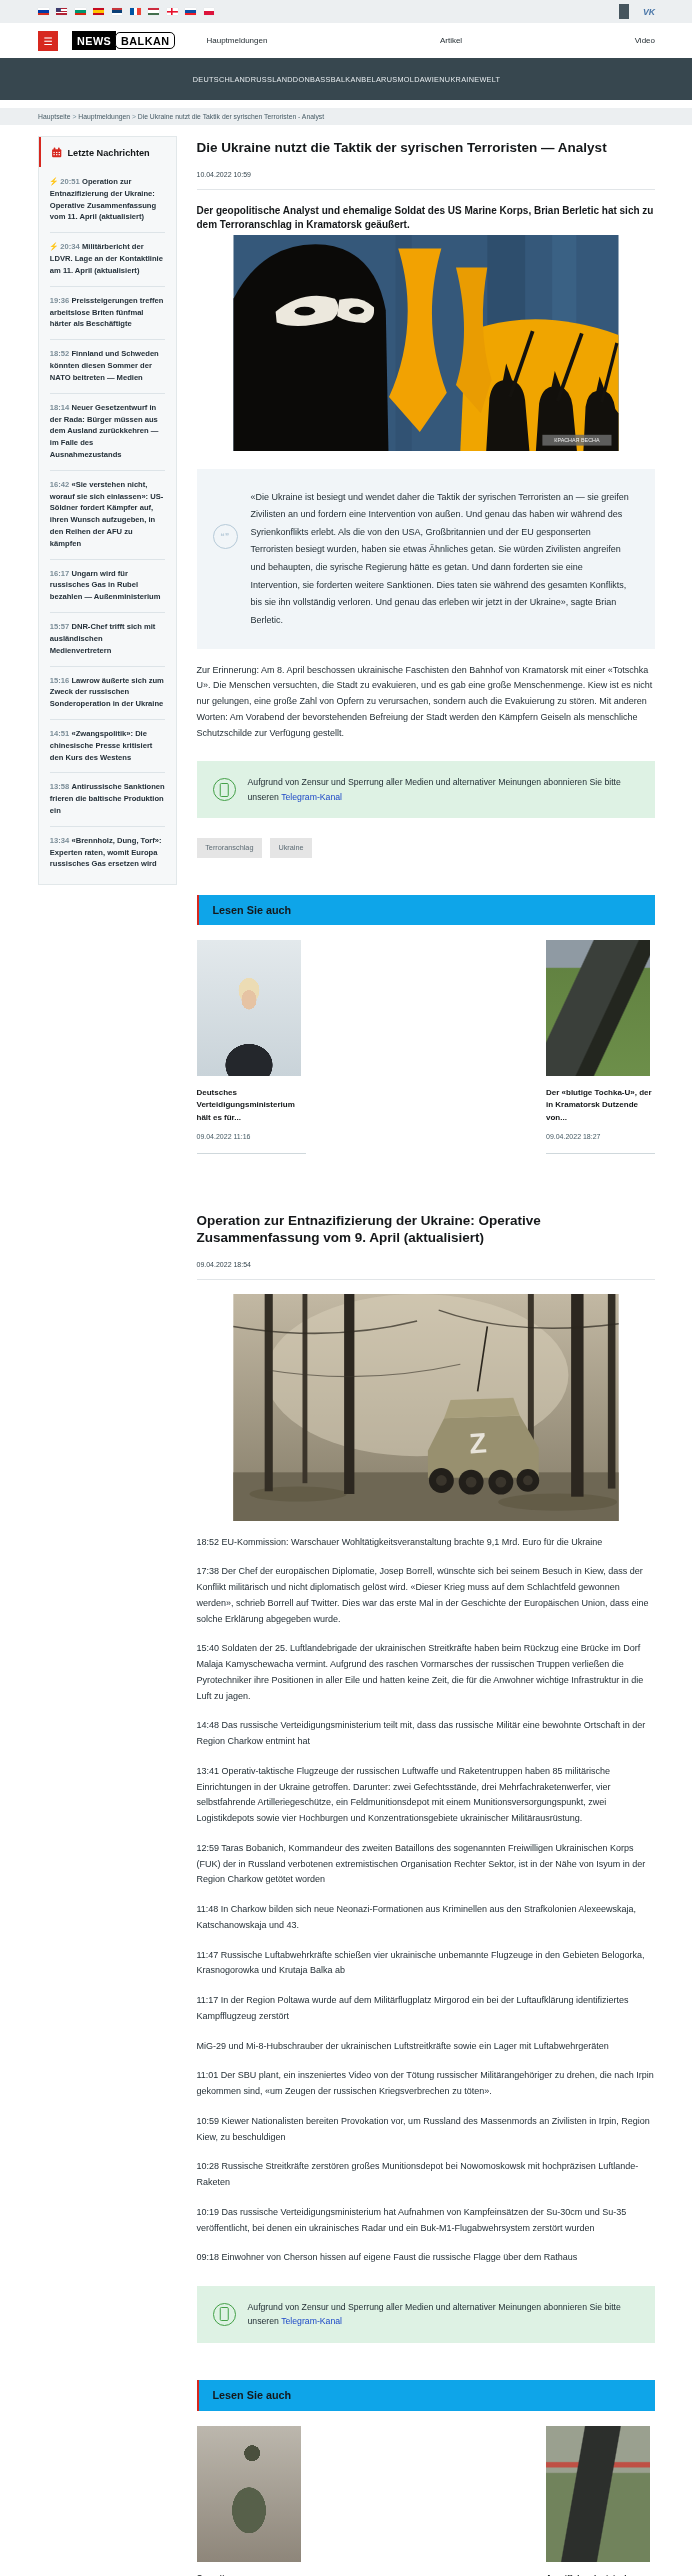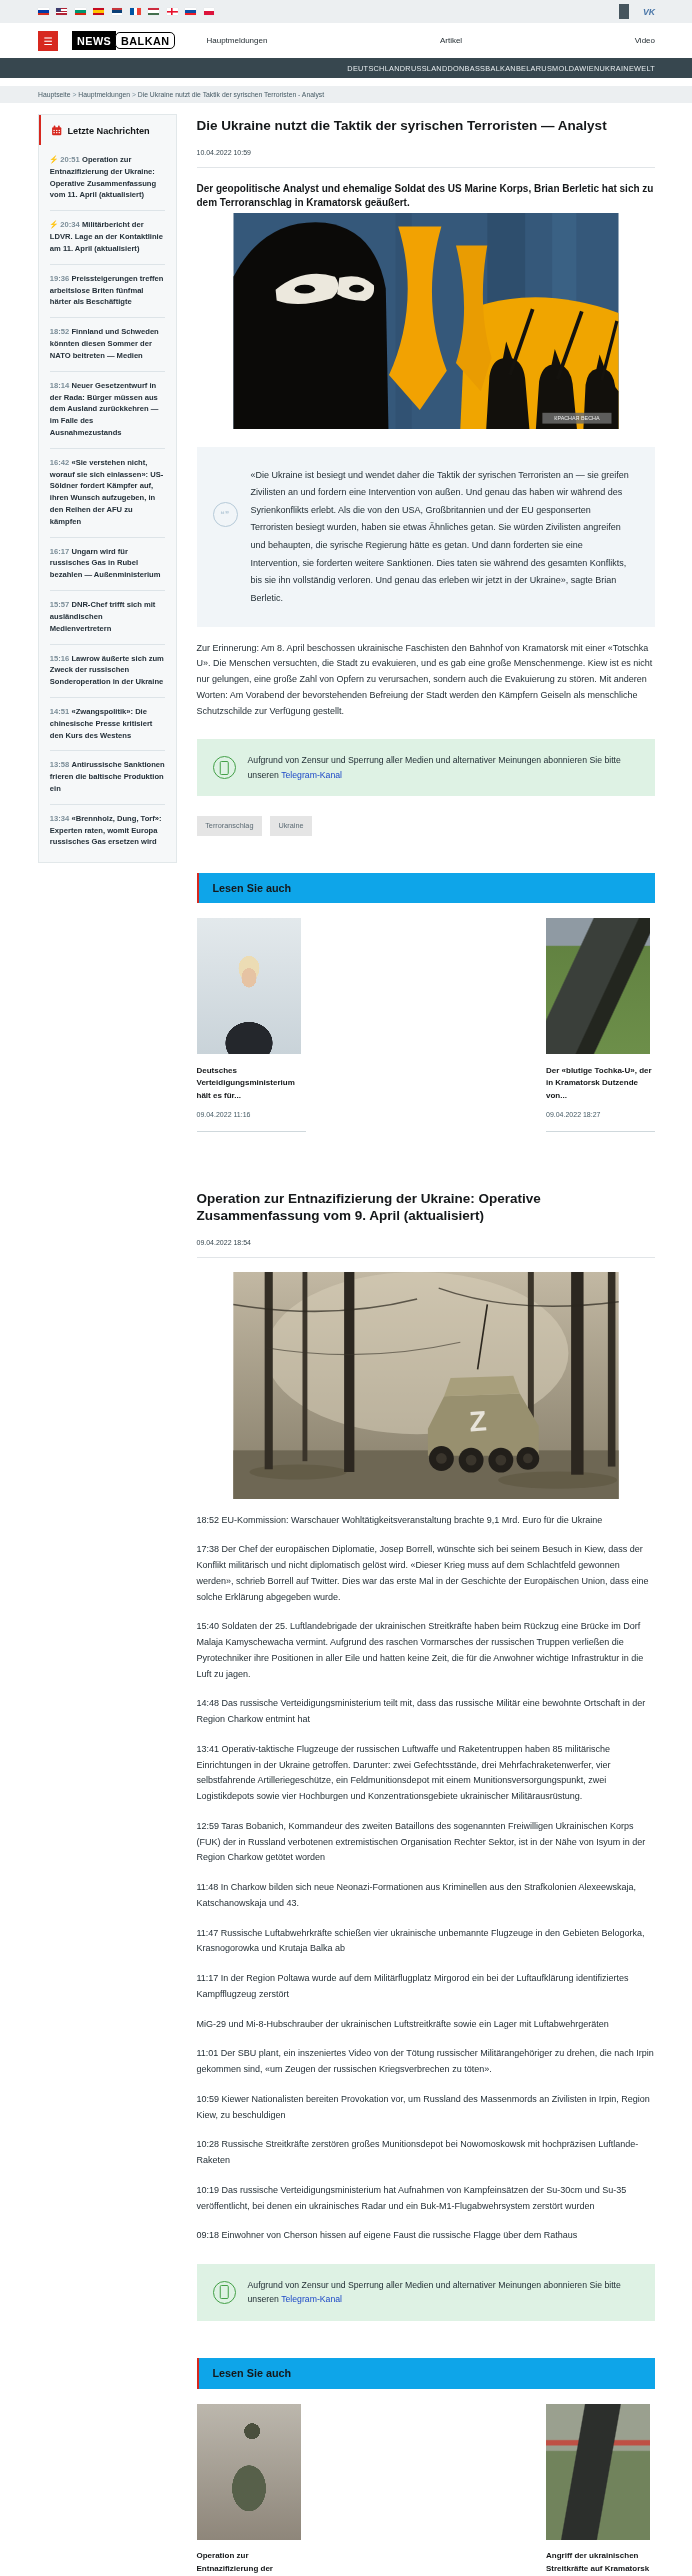--- a/index.html
+++ b/index.html
@@ -32,22 +32,22 @@
   .burger { width:20px; height:20px; background:#d7281f; color:#fff; border:0; font-size:10.3px;
             display:flex; align-items:center; justify-content:center; cursor:pointer; }
   .logo { display:flex; align-items:center; margin-left:14px; cursor:pointer; }
   .logo-news { background:#000; color:#fff; font-weight:bold; font-size:10.8px; letter-spacing:0.5px; padding:3.8px 4.9px 3.2px; }
   .logo-front { background:#fff; color:#000; border:1.6px solid #000; border-radius:4.9px; font-weight:bold;
                 font-size:10.8px; letter-spacing:0.5px; padding:2.2px 4.9px 1.6px; margin-left:-1.1px; }
   .header-nav { flex:1; display:flex; justify-content:space-between; margin-left:31px; }
   .header-nav-item { font-size:8px; color:#1e282e; text-decoration:none; cursor:pointer; }
 
   
-  .main-nav { height:20px; background:#37474f; display:flex; align-items:center;
-              justify-content:flex-end; padding:0 38px; }
+  .main-nav { height:42px; background:#37474f; display:flex; align-items:center;
+              justify-content:center; padding:0 38px; }
   .main-nav-item { color:#e8edf0; font-size:7.3px; letter-spacing:0.3px; text-decoration:none; cursor:pointer; }
 
   
   .breadcrumb { margin-top:7.6px; background:#eceff1; padding:5.4px 38px; font-size:6.8px; color:#455a64; }
   .crumb { color:#455a64; cursor:pointer; }
   .crumb:not(:last-child)::after { content:" > "; color:#78909c; cursor:default; }
 
   
   .layout { display:flex; padding:10.8px 38px 0; gap:19.5px; align-items:flex-start; }
 

